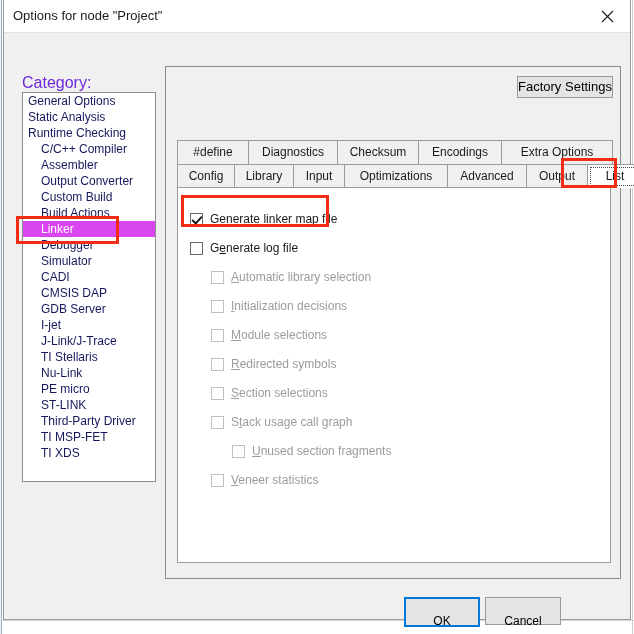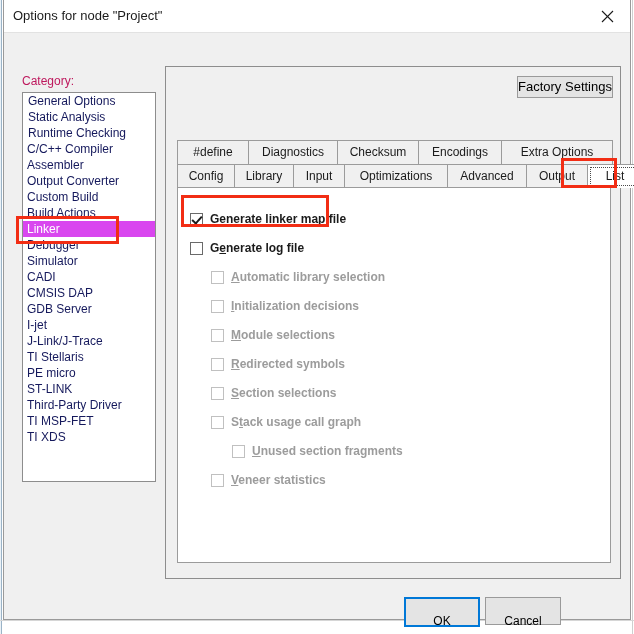--- a/index.html
+++ b/index.html
@@ -85,22 +85,22 @@
     height: 32px;
     cursor: default;
   }
   #close-button svg { display:block; margin: 10px auto 0 auto; }
 
   
   #category-label {
     position: absolute;
     left: 18px;
     top: 74px;
-    font-size: 12px;
-    color: #be185d;
+    font-size: 16px;
+    color: #6d28d9;
   }
   #category-list {
     position: absolute;
     left: 18px;
     top: 92px;
     width: 134px;
     height: 390px;
     background: #ffffff;
     border: 1px solid #8d8d8d;
     box-sizing: border-box;
@@ -108,21 +108,21 @@
   }
   .cat-item {
     height: 16px;
     line-height: 16px;
     padding-left: 5px;
     font-size: 12px;
     color: #15195c;
     white-space: nowrap;
     cursor: default;
   }
-  .cat-item.indent { padding-left: 4px; }
+  .cat-item.indent { padding-left: 18px; }
   .cat-item.selected {
     background: #d946ef;
     color: #ffffff;
   }
 
   
   #options-panel {
     position: absolute;
     left: 161px;
     top: 66px;
@@ -206,21 +206,20 @@
     z-index: 1;
   }
 
   
   .cbrow {
     position: absolute;
     display: flex;
     align-items: center;
     white-space: nowrap;
     cursor: default;
-    font-weight: bold;
   }
   .cbox {
     width: 13px;
     height: 13px;
     border: 1px solid #6a6a6a;
     background: #ffffff;
     box-sizing: border-box;
     position: relative;
     flex: 0 0 auto;
   }
@@ -318,20 +317,21 @@
       <div class="cat-item indent">Build Actions</div>
       <div class="cat-item indent selected">Linker</div>
       <div class="cat-item indent">Debugger</div>
       <div class="cat-item indent">Simulator</div>
       <div class="cat-item indent">CADI</div>
       <div class="cat-item indent">CMSIS DAP</div>
       <div class="cat-item indent">GDB Server</div>
       <div class="cat-item indent">I-jet</div>
       <div class="cat-item indent">J-Link/J-Trace</div>
       <div class="cat-item indent">TI Stellaris</div>
+      <div class="cat-item indent">Nu-Link</div>
       <div class="cat-item indent">PE micro</div>
       <div class="cat-item indent">ST-LINK</div>
       <div class="cat-item indent">Third-Party Driver</div>
       <div class="cat-item indent">TI MSP-FET</div>
       <div class="cat-item indent">TI XDS</div>
     </div>
 
   <div id="options-panel">
 
     <button id="factory-settings">Factory Settings</button>

